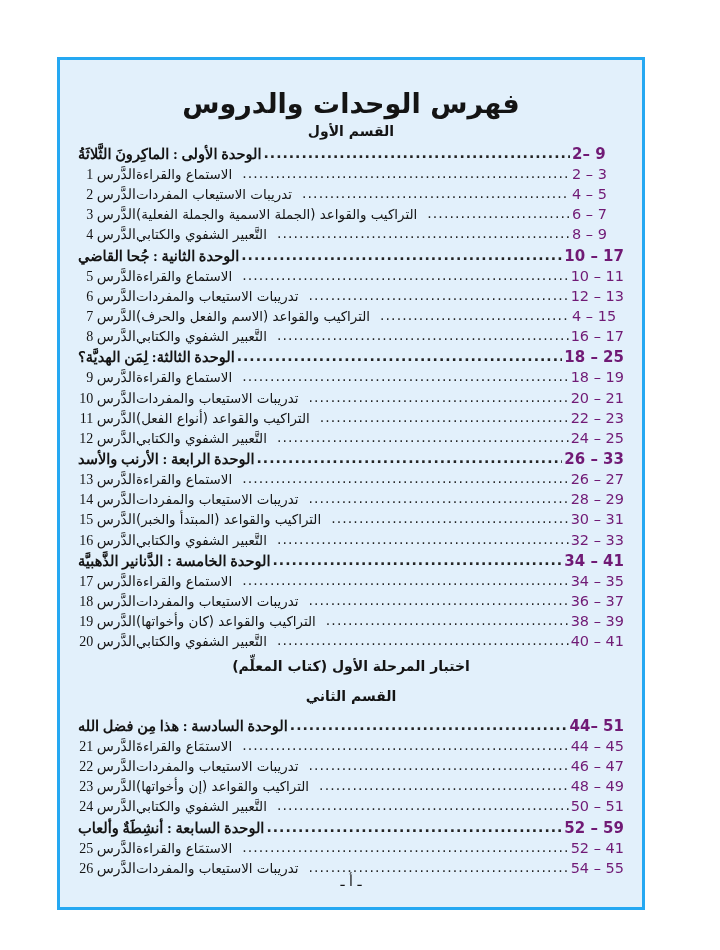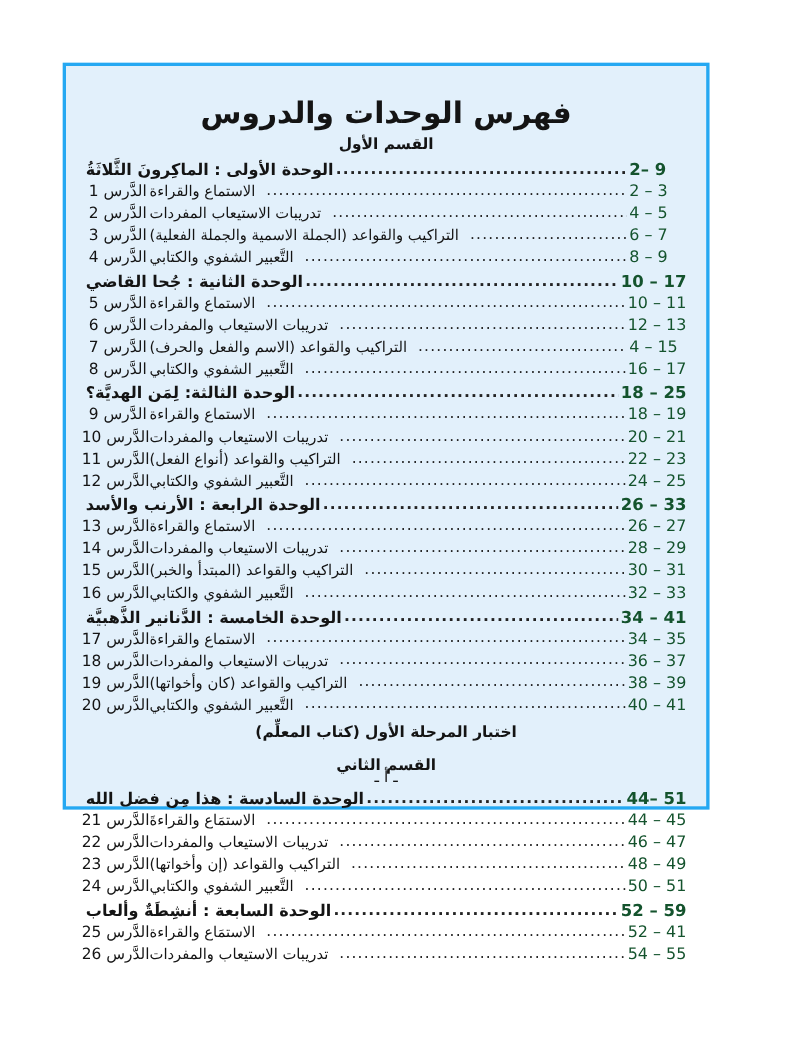--- a/index.html
+++ b/index.html
@@ -13,21 +13,21 @@
     position: relative;
     font-family: "DejaVu Sans", "Liberation Sans", sans-serif;
     overflow: hidden;
   }
 
   .page-frame {
     position: absolute;
     left: 57px;
     top: 57px;
     width: 588px;
-    height: 679px;
+    height: 853px;
     box-sizing: border-box;
     background: #e2f0fb;
     border: 3px solid #25a8f2;
     padding: 0;
   }
 
   .inner {
     position: absolute;
     left: 0;
     top: 0;
@@ -77,21 +77,22 @@
     align-items: baseline;
     width: 100%;
     height: 20.2px;
     color: #141414;
   }
 
   .row .label {
     flex: 0 0 auto;
     white-space: nowrap;
     font-size: 14px;
-    text-align: center;
+    text-align: right;
+    font-family: Liberation Serif, serif;
   }
 
   .row .title {
     flex: 0 0 auto;
     white-space: nowrap;
     font-size: 13.4px;
     text-align: right;
     padding-right: 14px;
   }
 
@@ -109,21 +110,21 @@
   }
 
   .row .pages {
     flex: 0 0 auto;
     direction: ltr;
     unicode-bidi: isolate;
     font-size: 14.5px;
     white-space: nowrap;
     text-align: left;
     min-width: 52px;
-    color: #14532d;
+    color: #701a75;
   }
 
   
   .row.unit {
     height: 21px;
   }
   .row.unit .label {
     font-size: 14.6px;
     font-weight: bold;
   }

